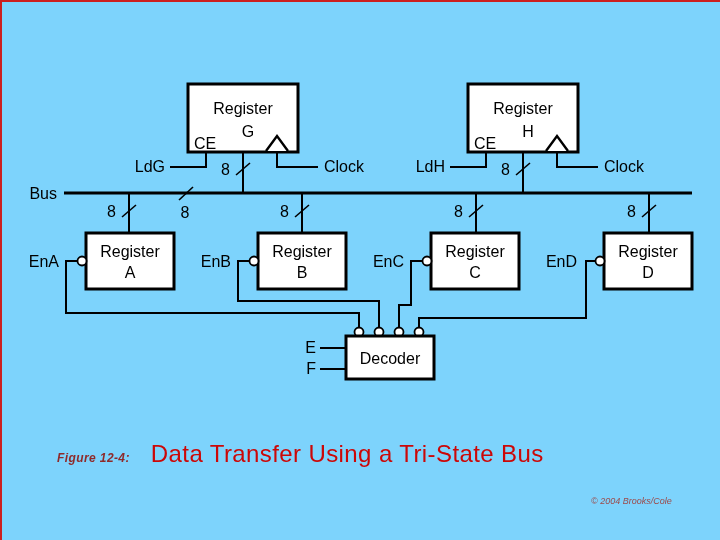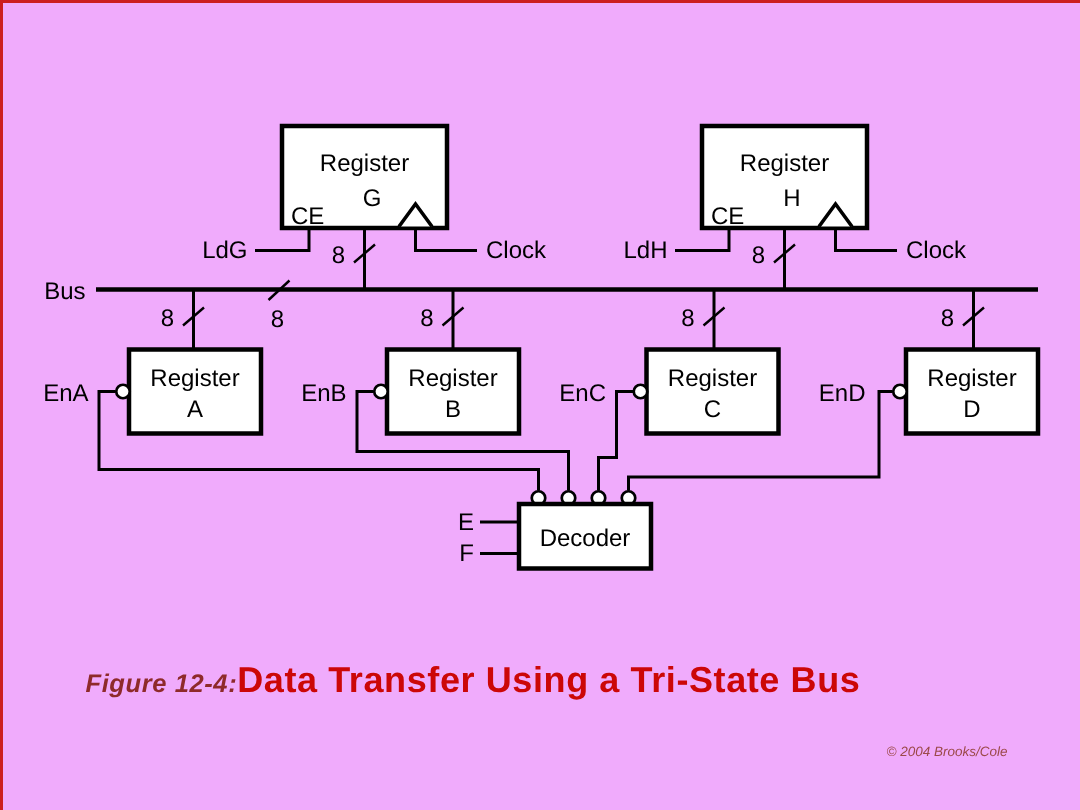--- a/index.html
+++ b/index.html
@@ -1,30 +1,30 @@
 <!DOCTYPE html>
 <html style="--c-accent: #cc0707; --c-figlabel: #8e2a2a; --c-border: #cc1f1f; --c-copy: #9c4a4a;"><head>
 <meta charset="utf-8">
 <style>
   html,body{margin:0;padding:0;background:#fff;}
   .slide{
-    position:relative;width:720px;height:540px;background:#f0abfc;
+    position:relative;width:720px;height:540px;background:#7dd3fc;
     overflow:hidden;font-family:"Liberation Sans",sans-serif;
   }
   .edge-top{position:absolute;left:0;top:0;width:720px;height:2px;background:var(--c-border,#cc1f1f);}
   .edge-left{position:absolute;left:0;top:0;width:2px;height:540px;background:var(--c-border,#cc1f1f);}
   svg text{font-family:"Liberation Sans",sans-serif;fill:#000;}
   .caption{position:absolute;left:57px;top:440px;display:flex;align-items:baseline;white-space:nowrap;}
   .figure-label{
     font-family:"Liberation Sans",sans-serif;font-weight:bold;font-style:italic;
-    font-size:17px;letter-spacing:.4px;color:var(--c-figlabel,#8e2a2a);
+    font-size:12px;letter-spacing:.4px;color:var(--c-figlabel,#8e2a2a);
   }
   .figure-title{
-    font-family:"Liberation Sans",sans-serif;font-weight:bold;font-size:24px;
-    letter-spacing:.4px;color:var(--c-accent,#cc0707);
+    font-family:"Liberation Sans",sans-serif;font-weight:normal;font-size:24px;
+    letter-spacing:.4px;margin-left:21px;color:var(--c-accent,#cc0707);
   }
   .copyright{
     position:absolute;left:591px;top:496px;font-size:9px;font-style:italic;
     font-family:"Liberation Sans",sans-serif;color:var(--c-copy,#9c4a4a);
   }
 </style>
 </head>
 <body>
 
 <div class="slide">

